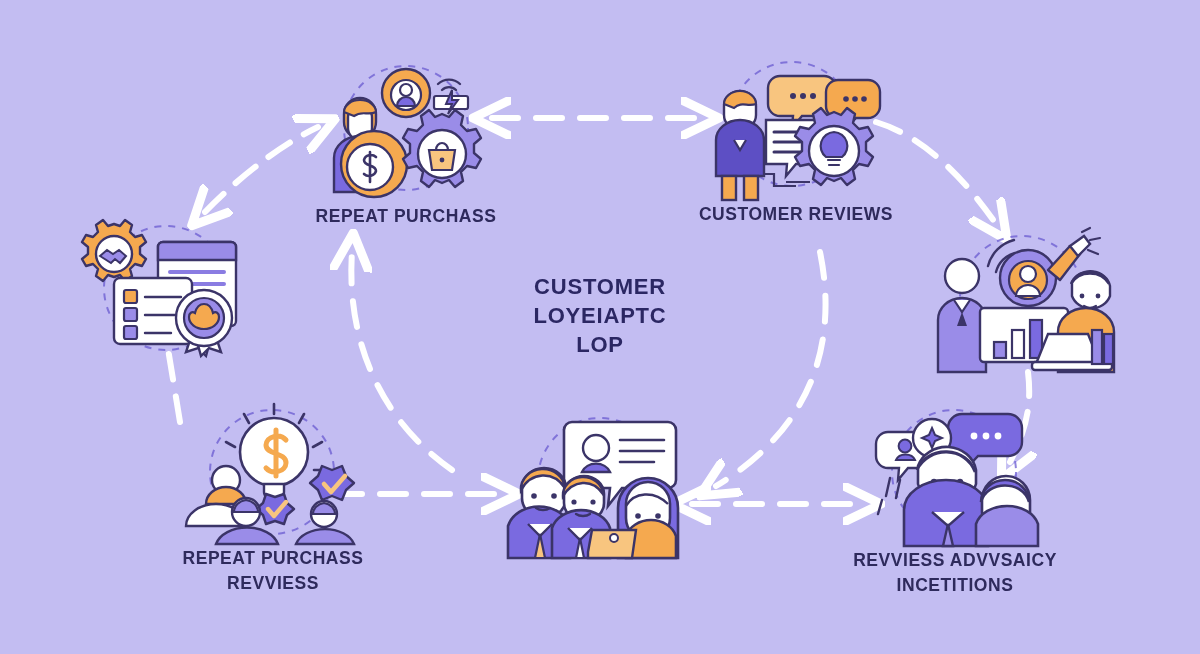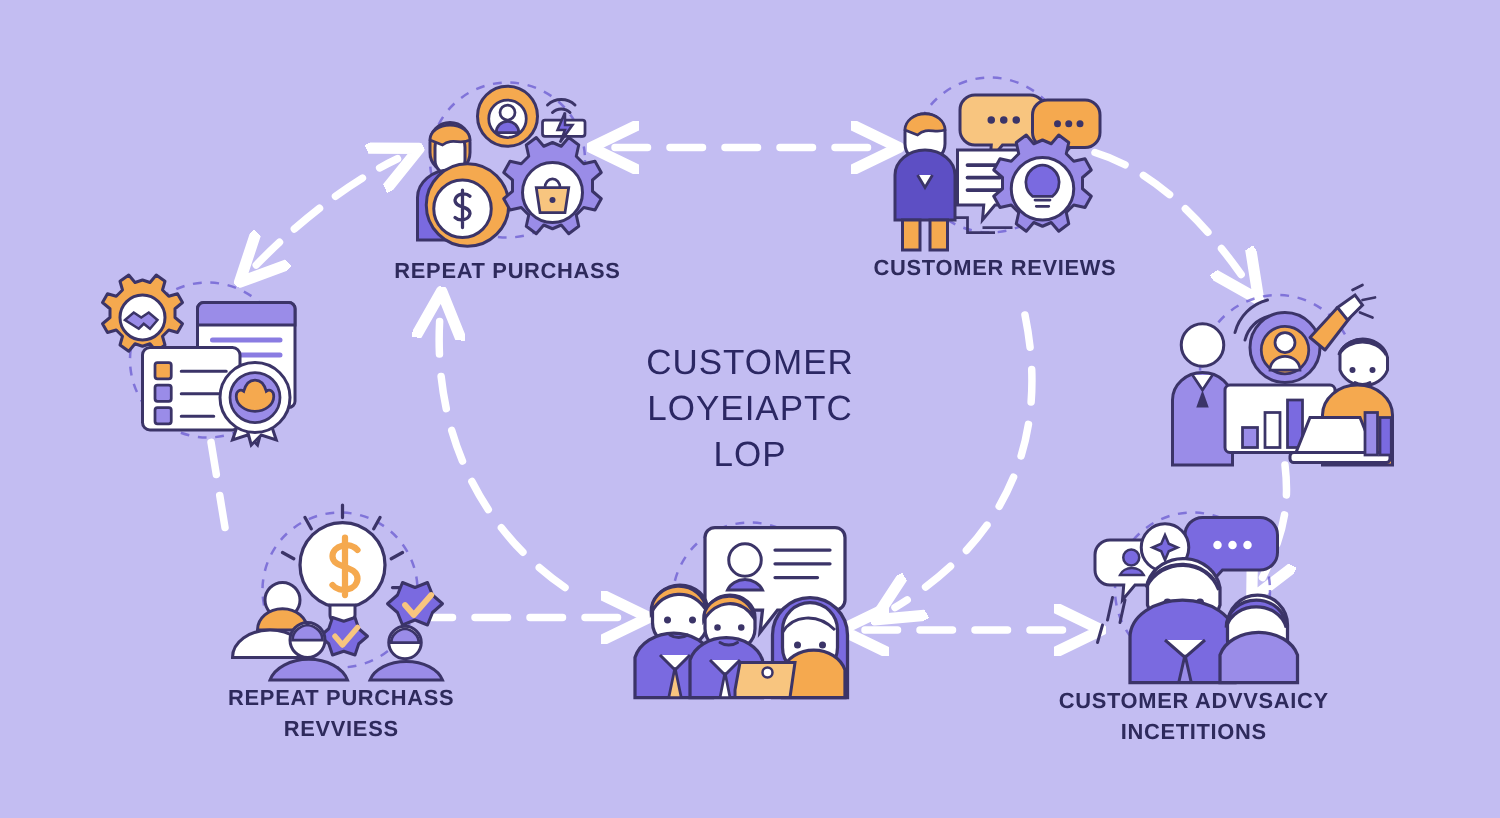--- a/index.html
+++ b/index.html
@@ -19,22 +19,22 @@
     font-size:17.5px;
     letter-spacing:.55px;
     line-height:1.42;
     white-space:pre-line;
   }
   .center-title{
     position:absolute;
     left:430px;top:272px;width:340px;
     text-align:center;
     color:#2b2763;
-    font-weight:400;
-    font-size:28px;
+    font-weight:700;
+    font-size:22px;
     letter-spacing:.8px;
     line-height:1.32;
     white-space:pre-line;
   }
   svg.art{position:absolute;left:0;top:0;overflow:visible;}
   .arrows{position:absolute;left:0;top:0;width:1200px;height:654px;pointer-events:none;}
 </style>
 </head>
 <body style="background: rgb(195, 189, 242);">
 
@@ -305,21 +305,21 @@
         <circle cx="98" cy="82" r="3.2" fill="#3b3468"></circle>
       <path d="M76,96 a13,9 0 0 0 18,0" fill="none" stroke="#3b3468" stroke-width="2.6" stroke-linecap="round"></path>
       <path d="M42,146 v-36 a42,30 0 0 1 84,0 v36 z" fill="#7a6ae0" stroke="#3b3468" stroke-width="2.6"></path>
       <path d="M70,112 l16,14 l16,-14" fill="#ffffff" stroke="#3b3468" stroke-width="2.4"></path>
       <path d="M86,124 l-5,22 h10 z" fill="#9a8ce8" stroke="#3b3468" stroke-width="2.4"></path>
 
       <path d="M120,100 a24,24 0 0 1 48,0 v12 a24,24 0 0 1 -48,0 z" fill="#ffffff" stroke="#3b3468" stroke-width="2.6"></path>
       <path d="M119,102 a24,22 0 0 1 48,0 c-6,-22 -42,-22 -48,0 z" fill="#7a6ae0" stroke="#3b3468" stroke-width="2.6"></path>
       <path d="M114,146 v-22 a32,24 0 0 1 62,0 v22 z" fill="#9a8ce8" stroke="#3b3468" stroke-width="2.6"></path>
     </svg>
-    <div class="label" style="left:-34px;top:148px;width:254px;">CUSTOMER ADVVSAICY
+    <div class="label" style="left:-34px;top:148px;width:254px;">REVVIESS ADVVSAICY
 INCETITIONS</div>
   </div>
 
   <div class="center-title">CUSTOMER
 LOYEIAPTC
 LOP</div>
 
 </div>
 
 </body></html>

